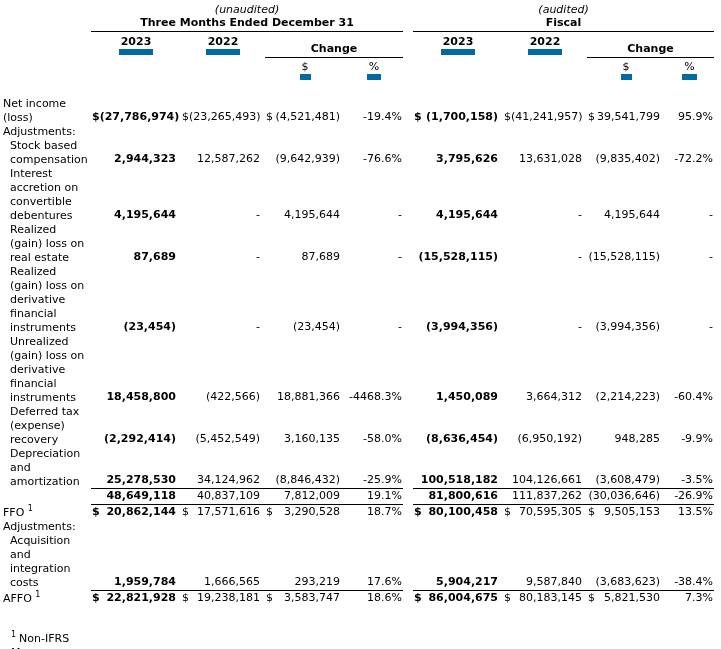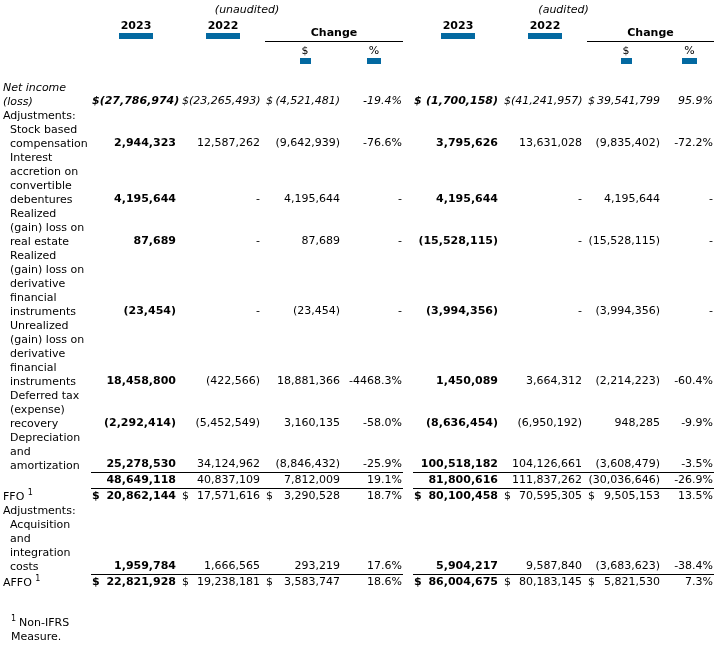--- a/index.html
+++ b/index.html
@@ -31,21 +31,21 @@
   .it  { font-style: italic; }
   .ctr { text-align: center; }
 
   thead td { line-height: 13px; }
   .grp-rule { border-bottom: 1px solid #000; padding-bottom: 2px; }
   .chg-rule { border-bottom: 1px solid #000; padding-bottom: 2px; }
   .yr-row td { padding-top: 3px; padding-bottom: 2px; }
   .dp-row td { padding-top: 2px; padding-bottom: 3px; }
   .u { display: inline-block; border-bottom: 6px solid #0369a1; padding: 0 2px 1px 2px; }
 
-  tbody tr:first-child td { padding-top: 14px; font-style: italic; }
+  tbody tr:first-child td { padding-top: 14px; }
   .lbl { white-space: pre-line; text-align: left; padding-right: 2px; }
   .ind { padding-left: 7px; margin-left: 40px; }
   .num { text-align: right; white-space: nowrap; padding-right: 5px; padding-bottom: 1px; }
   .pct { padding-right: 1px; }
   .rule { border-bottom: 1px solid #000; text-align: right; }
   .split .p { float: left; padding-left: 1px; }
 
   sup { font-size: 8px; line-height: 0; vertical-align: super; }
   .footnote { margin-top: 26px; padding-left: 8px; line-height: 14px; }
   .footnote sup { margin-right: 3px; }
@@ -68,20 +68,26 @@
         <col class="c-rchgd">
         <col class="c-rchgp">
     </colgroup>
     <thead>
       <tr>
         <td></td>
         <td colspan="4" class="ctr it">(unaudited)</td>
         <td></td>
         <td colspan="4" class="ctr it">(audited)</td>
       </tr>
+      <tr>
+        <td></td>
+        <td colspan="4" class="ctr b grp-rule">Three Months Ended December 31</td>
+        <td></td>
+        <td colspan="4" class="ctr b grp-rule">Fiscal</td>
+      </tr>
       <tr class="yr-row">
         <td></td>
         <td class="ctr b"><span class="u">2023</span></td>
         <td class="ctr b"><span class="u">2022</span></td>
         <td colspan="2" class="ctr b chg-rule">Change</td>
         <td></td>
         <td class="ctr b"><span class="u">2023</span></td>
         <td class="ctr b"><span class="u">2022</span></td>
         <td colspan="2" class="ctr b chg-rule">Change</td>
       </tr>

